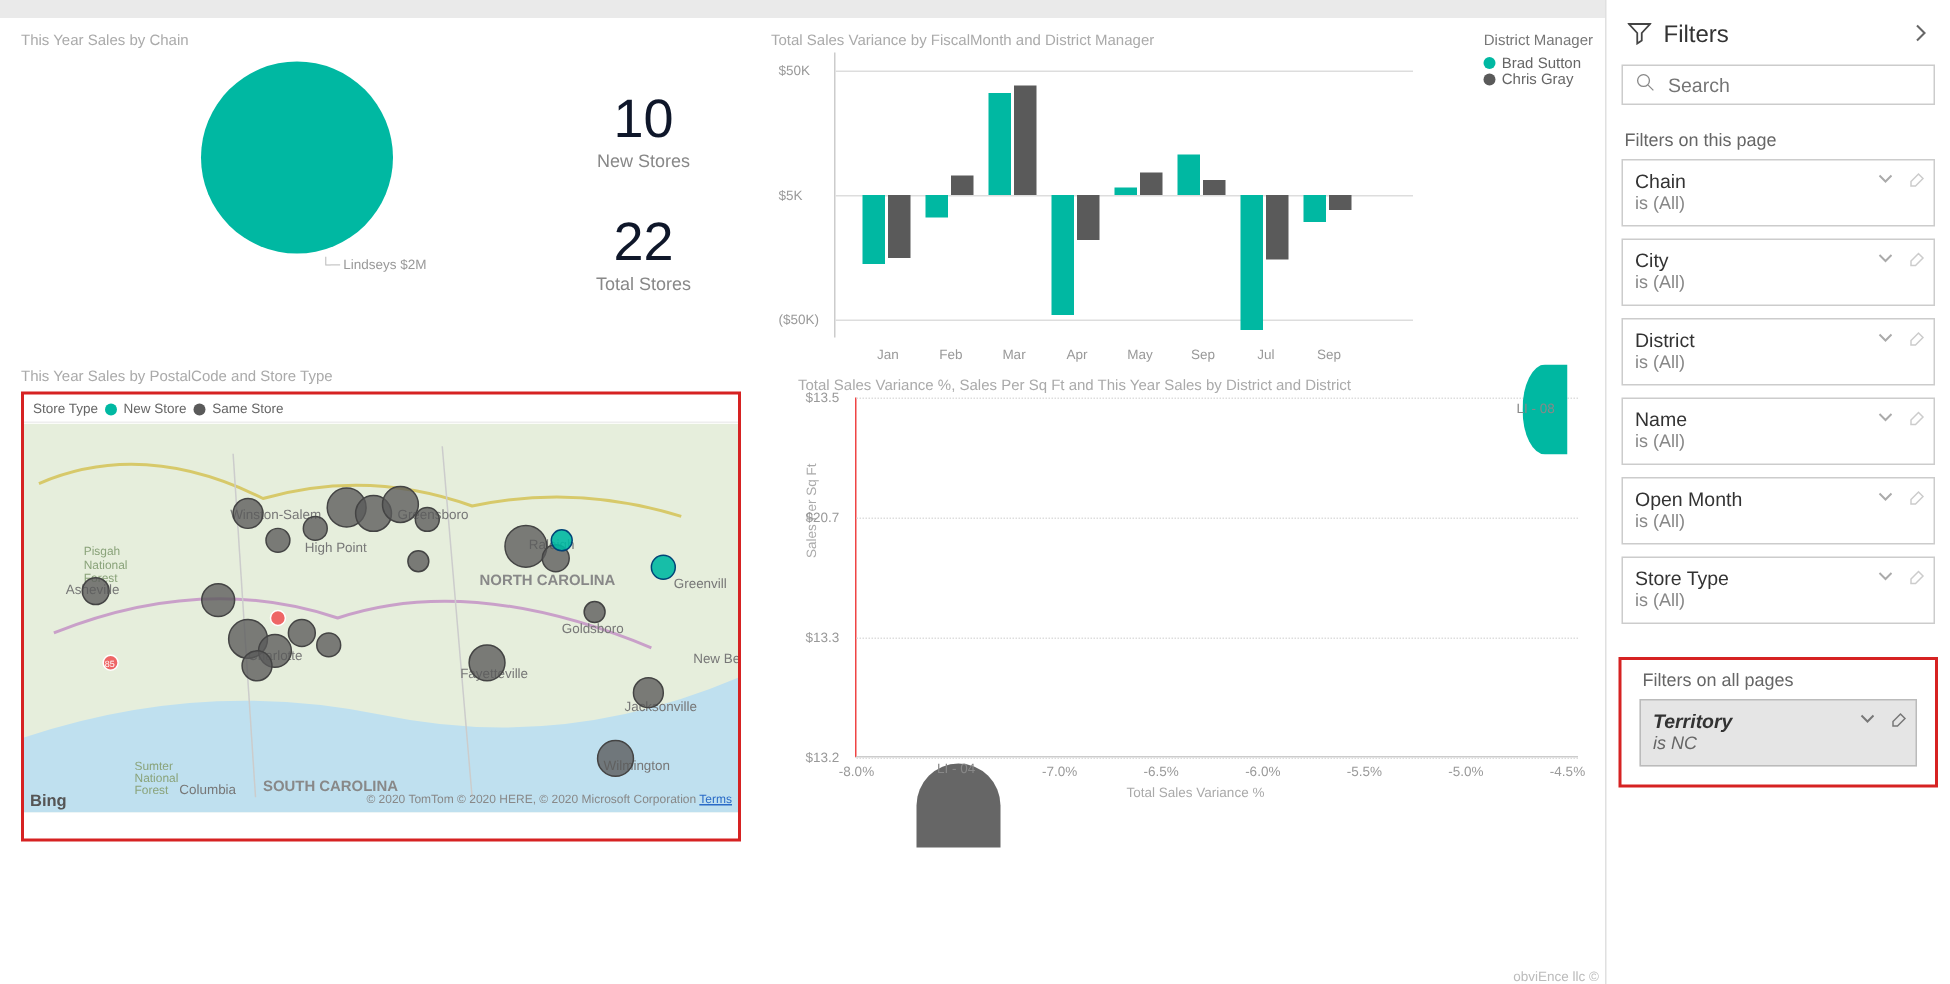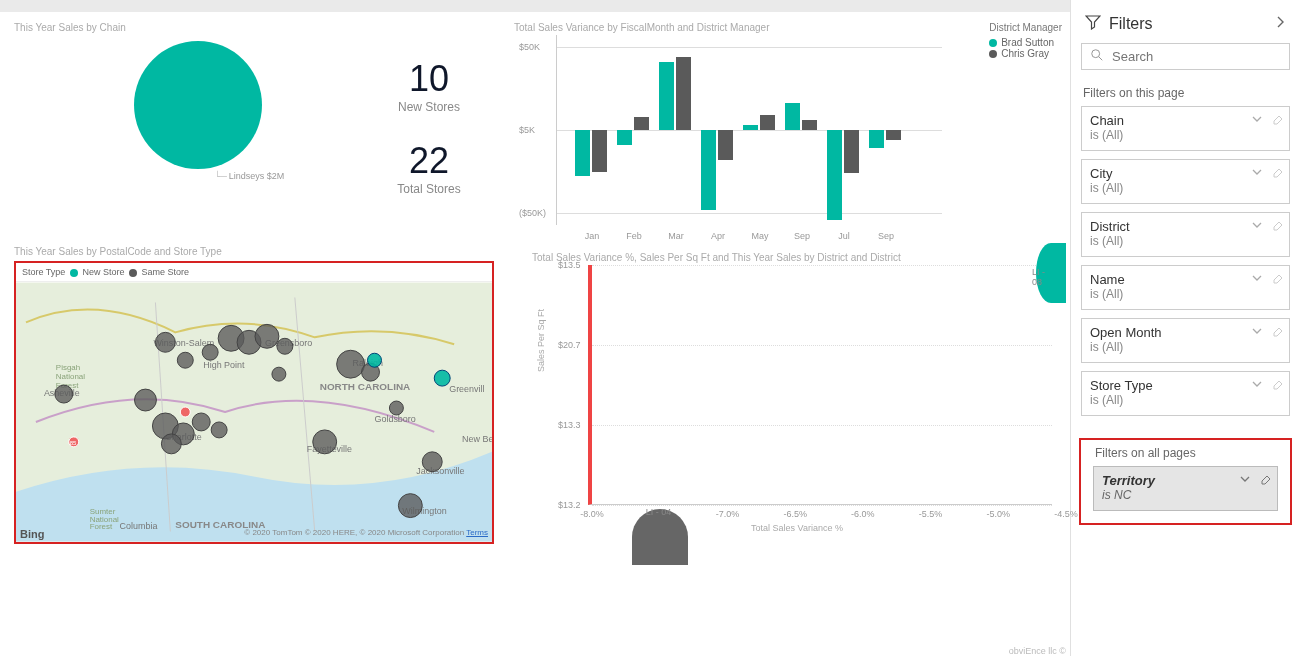--- a/index.html
+++ b/index.html
@@ -141,34 +141,34 @@
   color:#666;
   padding:4px 6px;
   border-bottom:1px solid #eee;
 }
 .map-svg { width:100%; height:260px; display:block; }
 .map-footer {
   font-size:8px;
   color:#888;
   display:flex;
   justify-content:space-between;
-  padding:0 4px 2px 4px;
+  padding:0 4px 19px 4px;
   margin-top:-14px;
   position:relative;
 }
 .map-footer .bing { font-weight:600; color:#555; font-size:11px;}
 
 
 .scatter-block { flex:1; margin-left:28px; margin-top:6px; position:relative; }
 .scatter-plot {
   position:relative;
   height:240px;
-  margin-left:56px;
+  margin-left:38px;
   margin-right:10px;
-  border-left:4px solid #ef4444;
+  border-left:1px solid #ef4444;
   border-bottom:1px solid #ccc;
 }
 .sc-dot {
   position:absolute;
   border-radius:50%;
   background:#666;
 }
 .sc-lbl-y {
   position:absolute;
   left:-34px;

